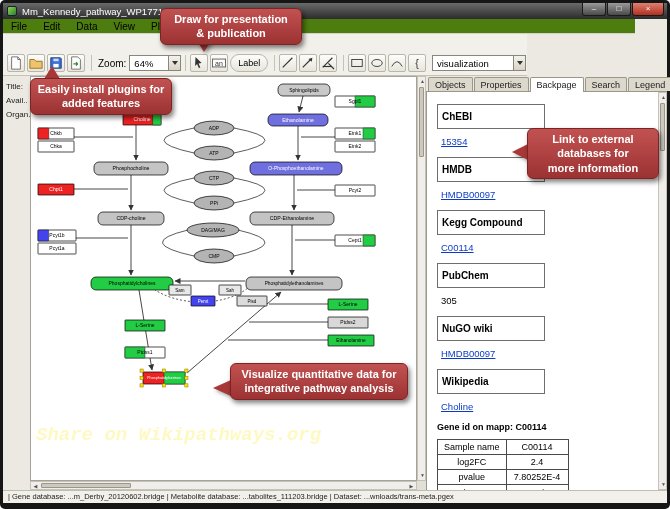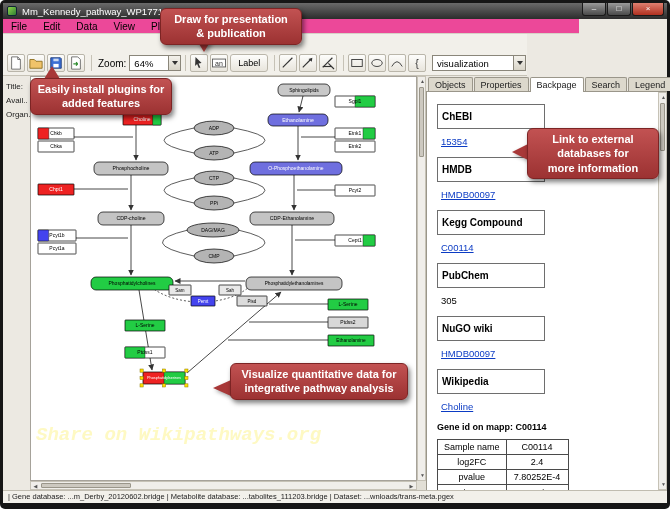--- a/index.html
+++ b/index.html
@@ -13,41 +13,41 @@
   .app-icon { width:10px; height:10px; margin:0 5px 0 4px; border-radius:2px;
     background:linear-gradient(135deg,#8fd64a,#2e7d32); border:1px solid #123; }
   #title-text { color:#fff; font-size:9.5px; white-space:nowrap; }
   #winbtns { position:absolute; right:3px; top:0; display:flex; }
   .winbtn { width:24px; height:13px; margin-left:1px; color:#fff; font-size:8px; line-height:12px;
     text-align:center; background:linear-gradient(#9a9a9a,#4a4a4a); border:1px solid #1a1a1a;
     border-top:none; border-radius:0 0 3px 3px; cursor:default; }
   .winbtn.close { width:32px; background:linear-gradient(#e08070,#b03020); }
 
   
-  #menubar { position:absolute; left:0; top:16px; width:576px; height:15px; background:#ec4899;
+  #menubar { position:absolute; left:0; top:16px; width:632px; height:15px; background:#4d7c0f;
     border-bottom:1px solid #d6d2c6; display:flex; align-items:center; }
   .menu-item { font-size:10px; padding:0 8px; height:15px; line-height:15px; }
 
   
   #toolbar { position:absolute; left:0; top:31px; width:524px; height:42px; background:#f2f0ea;
     border-bottom:1px solid #c6c2b6; }
   #toolrow { position:absolute; left:4px; top:20px; height:18px; display:flex; align-items:center; }
   .tbtn { width:18px; height:18px; margin-right:2px; border:1px solid #bab6aa; border-radius:2px;
     background:linear-gradient(#fdfdfb,#e8e5dc); display:flex; align-items:center; justify-content:center; }
   .tbtn svg { display:block; }
   .tsep { width:1px; height:16px; background:#c6c2b6; margin:0 4px; }
   #zoom-label { font-size:10px; margin:0 3px 0 2px; }
   .combo { height:16px; border:1px solid #8a867a; background:#fff; display:flex; align-items:center;
     font-size:9.5px; position:relative; padding-left:4px; }
   .combo .arrowbox { position:absolute; right:0; top:0; width:12px; height:100%;
     background:linear-gradient(#f4f2ec,#d8d4c8); border-left:1px solid #8a867a;
     display:flex; align-items:center; justify-content:center; }
   .combo .arrowbox:after { content:""; border:3px solid transparent; border-top:4px solid #333; margin-top:3px; }
   #zoom-combo { width:52px; }
-  #label-btn { width:38px; height:18px; margin-right:2px; border:1px solid #bab6aa; border-radius:3px;
+  #label-btn { width:38px; height:18px; margin-right:2px; border:1px solid #bab6aa; border-radius:9px;
     background:linear-gradient(#fdfdfb,#e8e5dc); font-size:9px; text-align:center; line-height:16px; }
   #vis-combo { position:absolute; left:429px; top:21px; width:94px; }
 
   
   #left-labels { position:absolute; left:0; top:73px; width:27px; height:414px; background:#ece9e2;
     padding-top:6px; overflow:hidden; }
   .left-label { font-size:8px; color:#222; padding-left:3px; margin-bottom:5px; white-space:nowrap; }
 
   #canvas { position:absolute; left:27px; top:73px; width:387px; height:405px; background:#fff;
     border:1px solid #a6a29a; overflow:hidden; }

